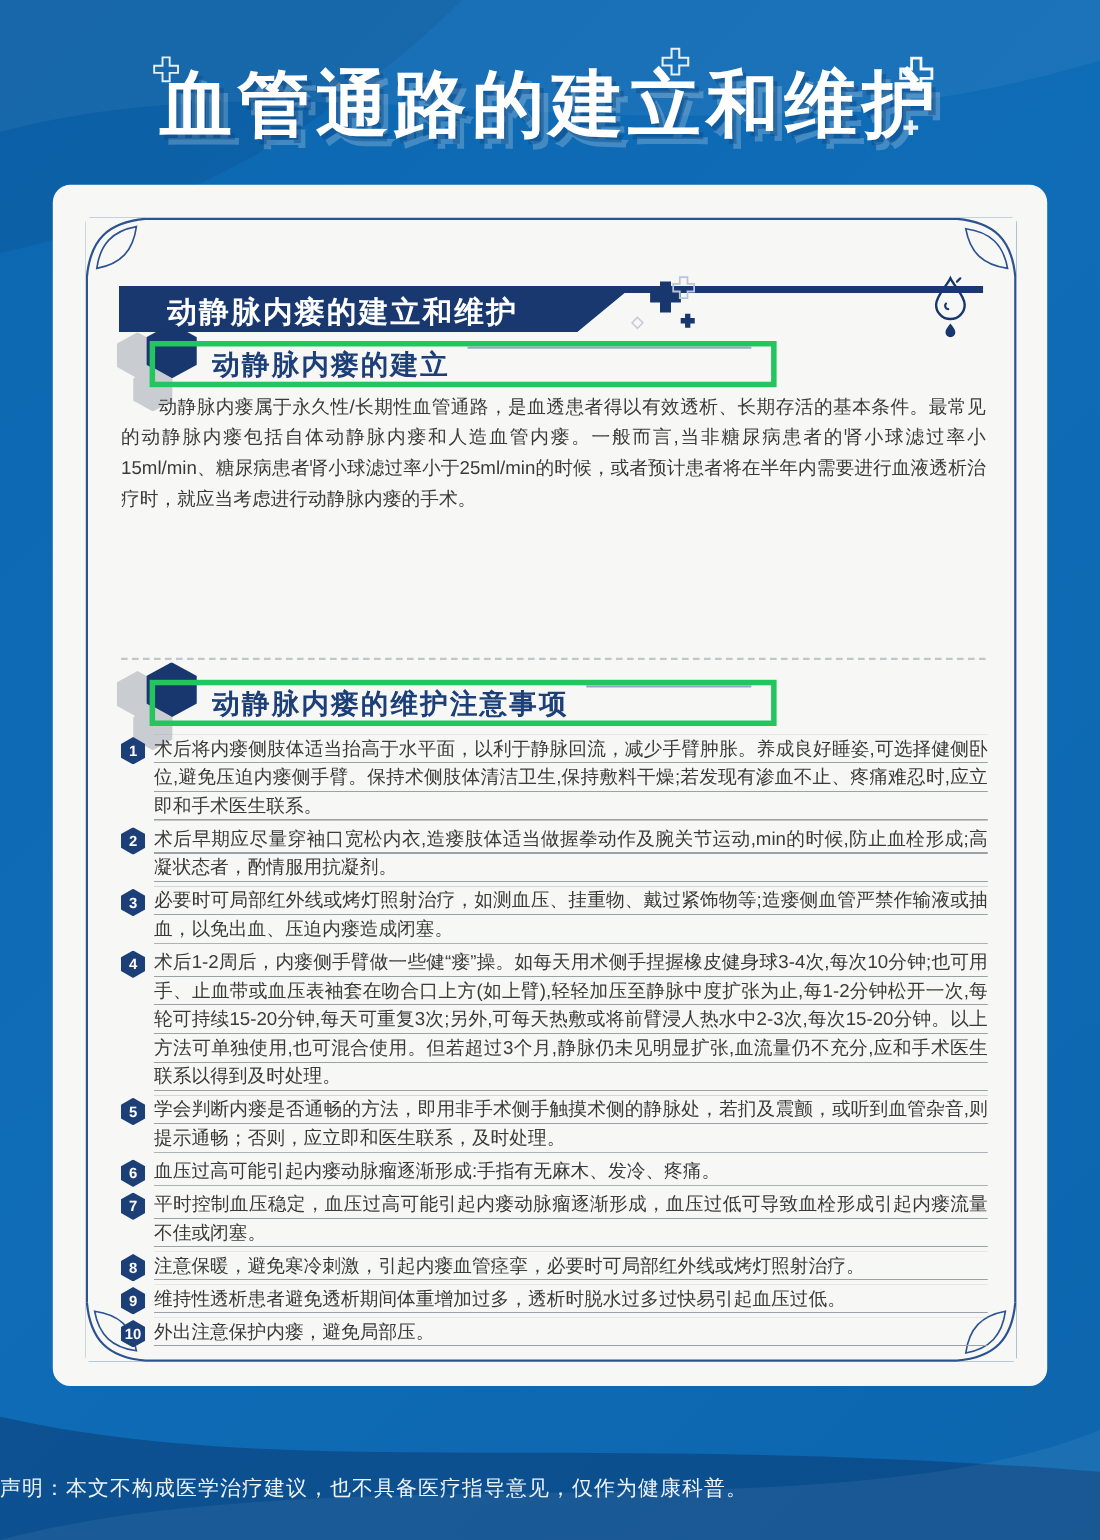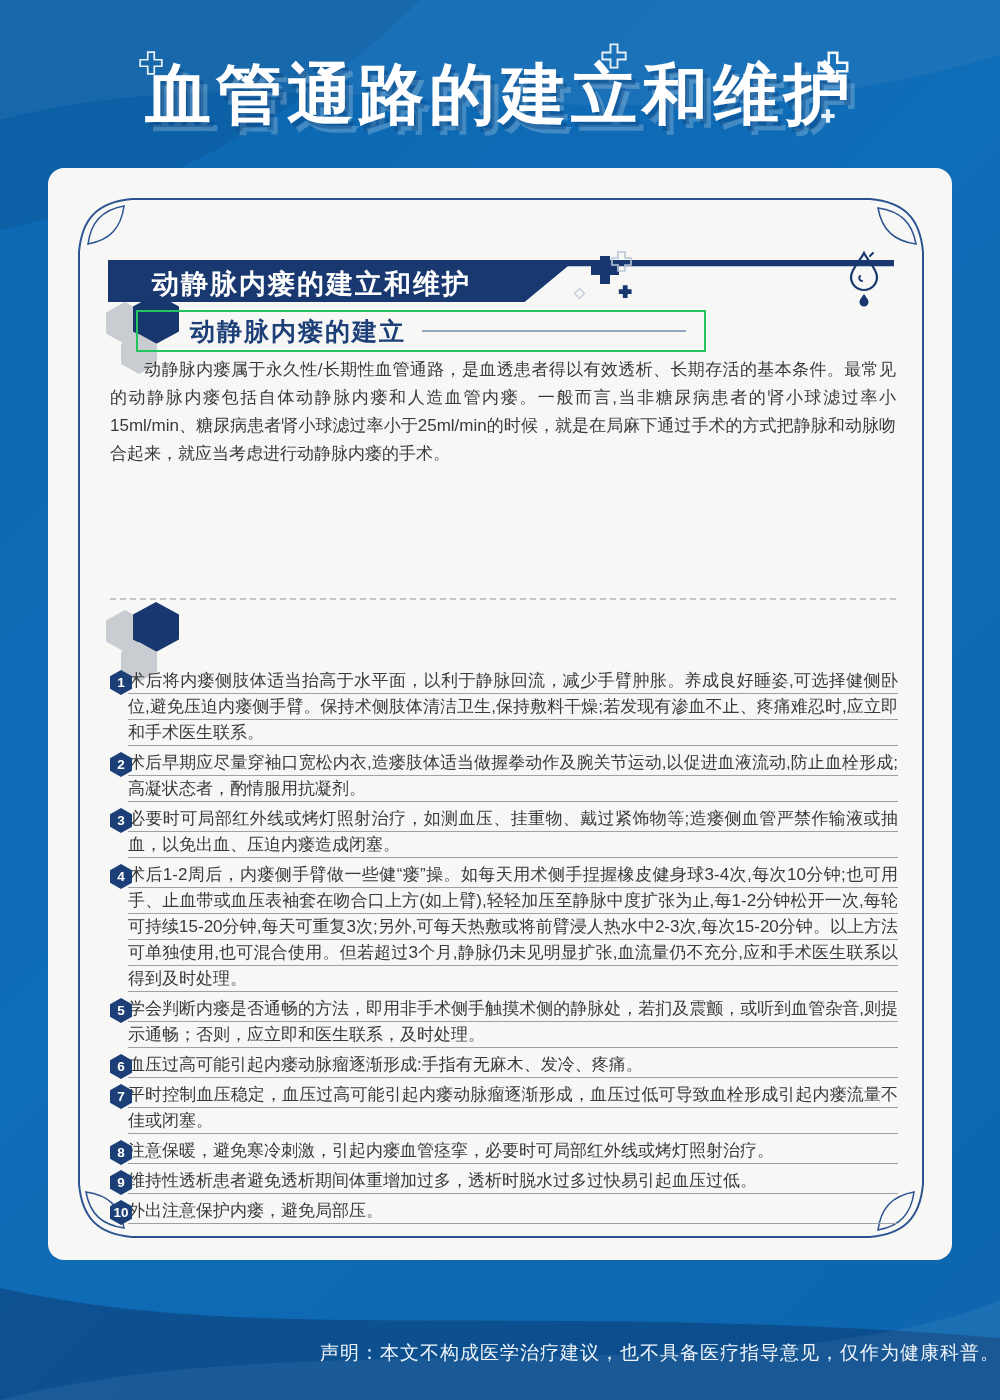--- a/index.html
+++ b/index.html
@@ -49,21 +49,21 @@
 
   
   .hex { position:absolute; clip-path:polygon(50% 0,100% 25%,100% 75%,50% 100%,0 75%,0 25%); }
   .hex-cluster { position:absolute; width:76px; height:80px; }
   .hex-g1 { left:0; top:8px; width:38px; height:42px; background:#c9ccd0; }
   .hex-n  { left:27px; top:0; width:46px; height:50px; background:#17376e; }
   .hex-g2 { left:15px; top:40px; width:36px; height:40px; background:#c9ccd0; }
 
   .title-box {
     position:absolute; left:88px; width:570px; height:42px;
-    border:2px solid #22c55e; display:flex; align-items:center;
+    border:5px solid #22c55e; display:flex; align-items:flex-start;
     background:transparent;
     font-family:Liberation Mono, monospace;
   }
   .title-box .stitle {
     padding-left:52px; font-size:25px; font-weight:bold; color:#1d3f78; letter-spacing:2px;
     white-space:nowrap;
   }
   .title-box .rule { flex:1; height:2px; background:#93a7c0; margin:0 18px 0 16px; }
 
   
@@ -76,28 +76,28 @@
   
   .mlist { position:absolute; left:62px; top:500px; width:788px; list-style:none; }
   .mlist li { position:relative; margin-bottom:4px; }
   .badge {
     position:absolute; left:0; top:2px; width:22px; height:25px;
     clip-path:polygon(50% 0,100% 25%,100% 75%,50% 100%,0 75%,0 25%);
     background:#1d3f78; color:#ffffff; font-size:13.5px; font-weight:bold;
     display:flex; align-items:center; justify-content:center;
   }
   .itext {
-    margin-left:18px; font-size:17px; line-height:26px; color:#3a3a3a; text-align:justify;
+    margin-left:30px; font-size:17px; line-height:26px; color:#3a3a3a; text-align:justify;
     background:repeating-linear-gradient(to bottom, transparent 0 25px, #9aa2a9 25px 26px);
   }
 
   
   .footer {
     position:absolute; left:0; top:1340px; width:100%;
-    text-align:right; color:#eef4fa; font-size:19px; letter-spacing:1px;padding-left:12px;
+    text-align:left; color:#eef4fa; font-size:19px; letter-spacing:1px;
   }
 </style>
 </head>
 <body>
 
 <div class="poster">
 
   <svg class="bg-decor" viewBox="0 0 1000 1400" preserveAspectRatio="none">
     <path d="M0 0 H420 C 300 120 140 200 0 230 Z" fill="rgba(0,30,70,0.10)"></path>
     <path d="M0 120 C 300 40 620 170 1000 55 L1000 0 L0 0 Z" fill="rgba(255,255,255,0.05)"></path>
@@ -165,39 +165,43 @@
       <div class="hex hex-g1"></div>
       <div class="hex hex-n"></div>
       <div class="hex hex-g2"></div>
     </div>
     <div class="title-box" style="top:142px;">
       <span class="stitle">动静脉内瘘的建立</span>
       <div class="rule"></div>
     </div>
 
     <div class="paras">
-      <p>动静脉内瘘属于永久性/长期性血管通路，是血透患者得以有效透析、长期存活的基本条件。最常见的动静脉内瘘包括自体动静脉内瘘和人造血管内瘘。一般而言,当非糖尿病患者的肾小球滤过率小15ml/min、糖尿病患者肾小球滤过率小于25ml/min的时候，就是在局麻下通过手术的方式把静脉和动脉吻合起来，就应当考虑进行动静脉内瘘的手术。</p>
+      <p>动静脉内瘘属于永久性/长期性血管通路，是血透患者得以有效透析、长期存活的基本条件。最常见的动静脉内瘘包括自体动静脉内瘘和人造血管内瘘。一般而言,当非糖尿病患者的肾小球滤过率小15ml/min、糖尿病患者肾小球滤过率小于25ml/min的时候，或者预计患者将在半年内需要进行血液透析治疗时，就应当考虑进行动静脉内瘘的手术。</p>
     </div>
 
     <div class="dashed"></div>
 
     <div class="hex-cluster" style="left:58px;top:434px;">
       <div class="hex hex-g1"></div>
       <div class="hex hex-n"></div>
       <div class="hex hex-g2"></div>
     </div>
+    <div class="title-box" style="top:450px;">
+      <span class="stitle">动静脉内瘘的维护注意事项</span>
+      <div class="rule"></div>
+    </div>
 
     <ul class="mlist">
       <li>
         <span class="badge">1</span>
         <div class="itext">术后将内瘘侧肢体适当抬高于水平面，以利于静脉回流，减少手臂肿胀。养成良好睡姿,可选择健侧卧位,避免压迫内瘘侧手臂。保持术侧肢体清洁卫生,保持敷料干燥;若发现有渗血不止、疼痛难忍时,应立即和手术医生联系。</div>
       </li>
       <li>
         <span class="badge">2</span>
-        <div class="itext">术后早期应尽量穿袖口宽松内衣,造瘘肢体适当做握拳动作及腕关节运动,以促进血液流动,防止血栓形成;高凝状态者，酌情服用抗凝剂。</div>
+        <div class="itext">术后早期应尽量穿袖口宽松内衣,造瘘肢体适当做握拳动作及腕关节运动,min的时候,防止血栓形成;高凝状态者，酌情服用抗凝剂。</div>
       </li>
       <li>
         <span class="badge">3</span>
         <div class="itext">必要时可局部红外线或烤灯照射治疗，如测血压、挂重物、戴过紧饰物等;造瘘侧血管严禁作输液或抽血，以免出血、压迫内瘘造成闭塞。</div>
       </li>
       <li>
         <span class="badge">4</span>
         <div class="itext">术后1-2周后，内瘘侧手臂做一些健“瘘”操。如每天用术侧手捏握橡皮健身球3-4次,每次10分钟;也可用手、止血带或血压表袖套在吻合口上方(如上臂),轻轻加压至静脉中度扩张为止,每1-2分钟松开一次,每轮可持续15-20分钟,每天可重复3次;另外,可每天热敷或将前臂浸人热水中2-3次,每次15-20分钟。以上方法可单独使用,也可混合使用。但若超过3个月,静脉仍未见明显扩张,血流量仍不充分,应和手术医生联系以得到及时处理。</div>
       </li>
       <li>

